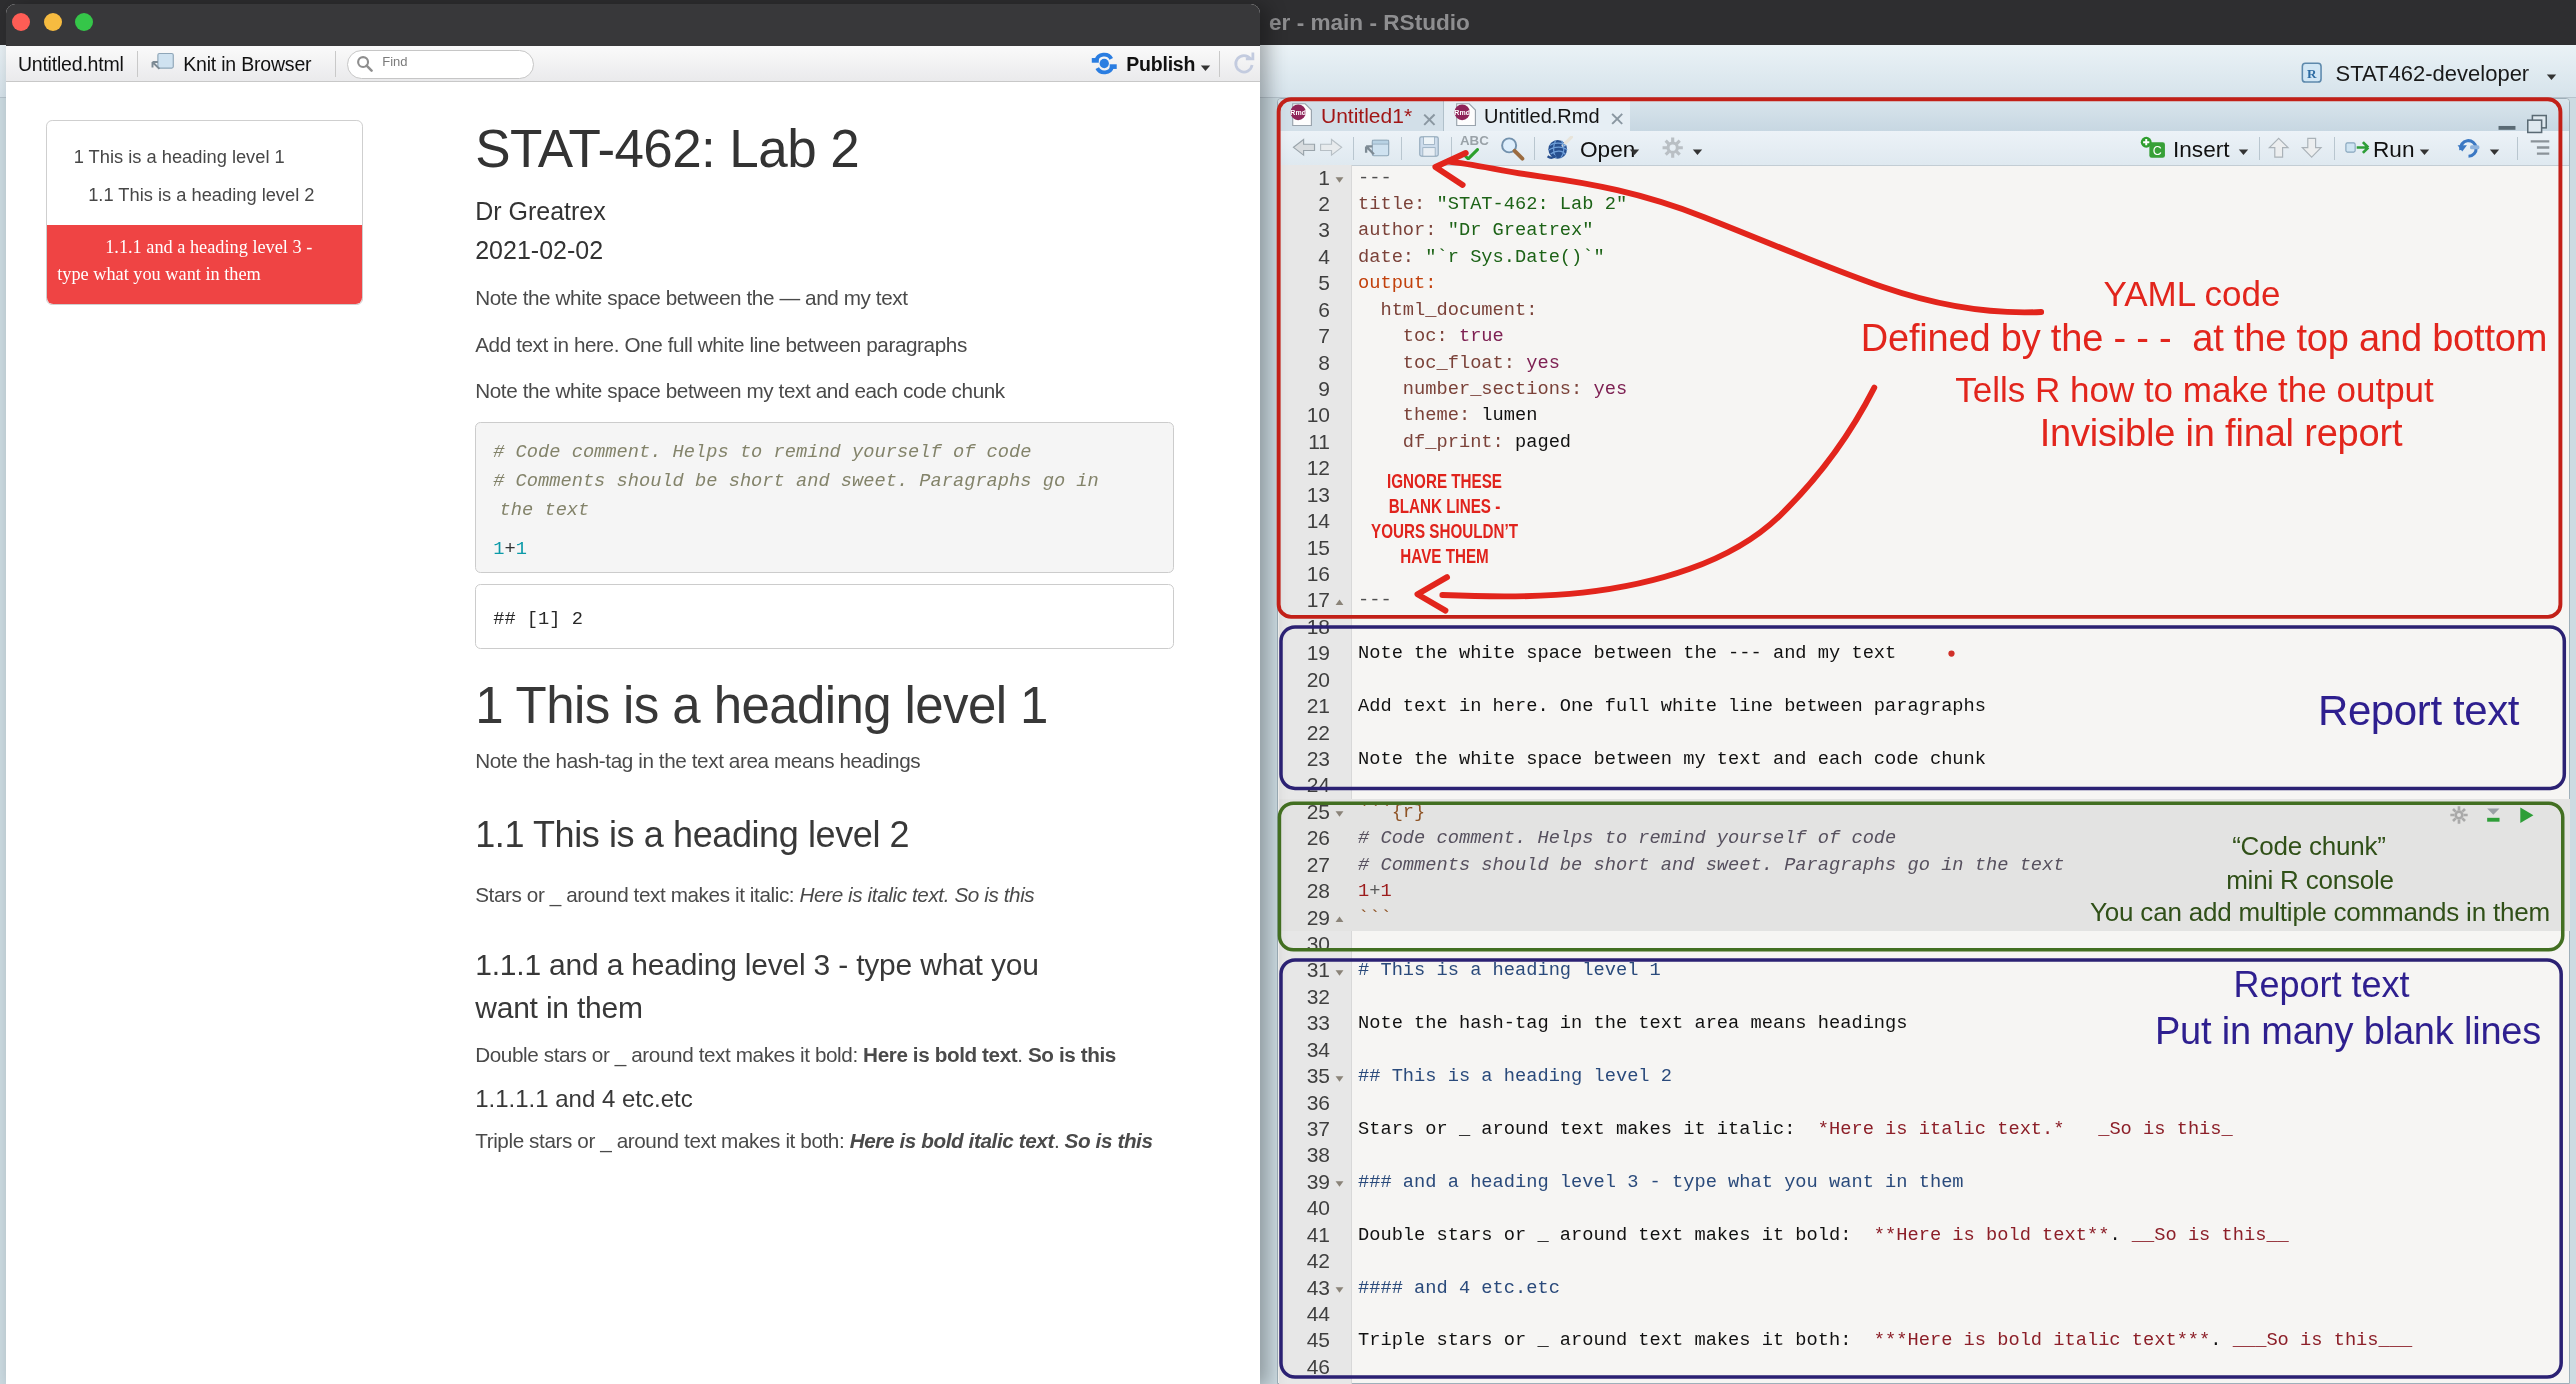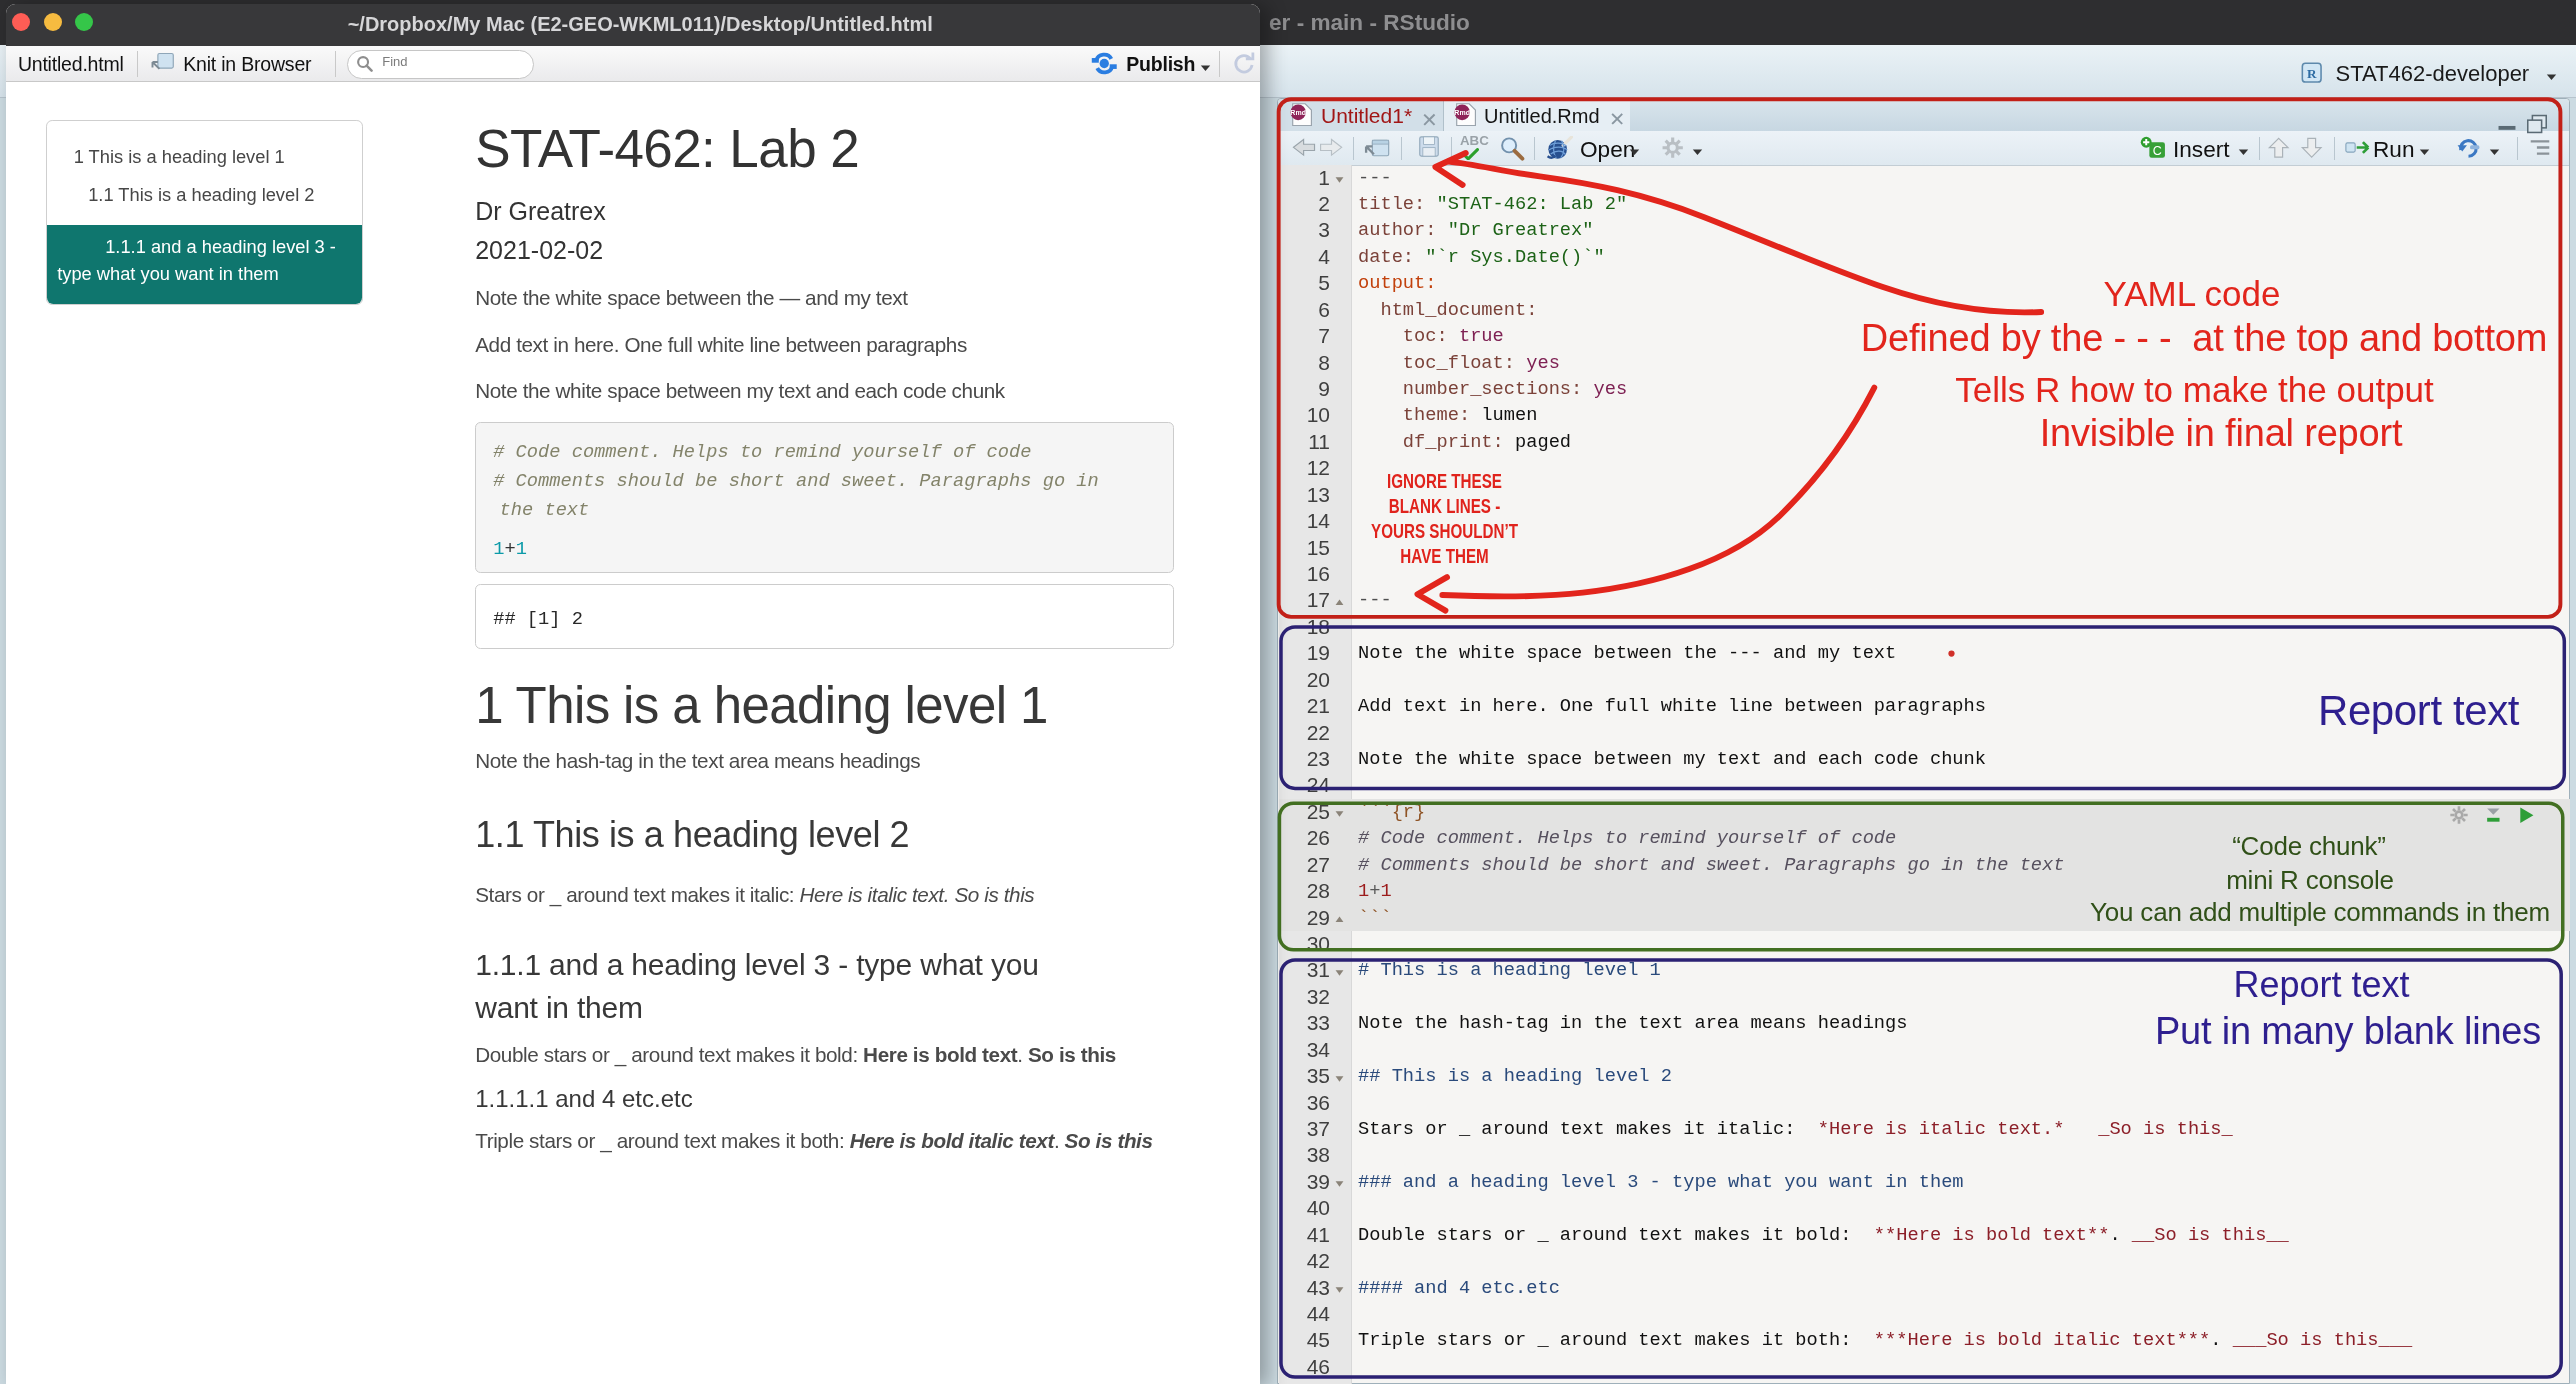--- a/index.html
+++ b/index.html
@@ -42,21 +42,21 @@
        background:linear-gradient(#fafafa,#eaeaec); border-bottom:0.8px solid #c8c8c8; }
   .mtb-label { position:absolute; top:7px; font-size:19.5px; color:#111; letter-spacing:-0.2px; }
   .msep { position:absolute; top:4.7px; width:0.8px; height:26.5px; background:#c9c9c9; }
   .findbox { position:absolute; left:341px; top:3.9px; width:187px; height:29px; background:#fff;
        border:1.6px solid #c6c6c6; border-radius:15px; }
   .findbox span { position:absolute; left:34px; top:3.1px; font-size:13px; color:#7b7b7b; }
   
   .tocbox { position:absolute; left:40px; top:116px; width:317px; background:#fff;
        border:0.8px solid #cfcfcf; border-radius:6.2px; font-size:18.3px; color:#474747; }
   .toci { }
-  .toci.active { background:#0f766e; color:#fff; border-radius:0 0 6.2px 6.2px; line-height:26.5px; }
+  .toci.active { background:#ef4444; color:#fff; border-radius:0 0 6.2px 6.2px; line-height:26.5px;font-family:Liberation Serif, serif; }
   
   .doc { position:absolute; left:469px; top:0; width:702px; color:#555; }
   .dtitle { position:absolute; top:114px; font-size:53px; color:#333; letter-spacing:-0.6px; }
   .dauthor { position:absolute; font-size:25px; color:#333; }
   .dp { position:absolute; font-size:20.7px; color:#4a4a4a; letter-spacing:-0.4px; }
   .dh1 { position:absolute; font-size:51px; color:#383838; letter-spacing:-0.6px; }
   .dh2 { position:absolute; font-size:36px; color:#383838; letter-spacing:-0.4px; }
   .dh3 { position:absolute; font-size:30px; color:#383838; line-height:43px; letter-spacing:-0.2px; }
   .dh4 { position:absolute; font-size:24px; color:#383838; }
   .codeblock { position:absolute; left:0; width:699px; border:0.8px solid #cccccc; border-radius:5.5px;
@@ -348,21 +348,20 @@
   <circle cx="2503" cy="838" r="4" fill="#d03028"></circle>
 </svg>
 
 <div id="mac">
   <div id="mac-title">
 
 <div class="dot" style="left:6.2px;top:9.4px;background:#ff5d55"></div>
 <div class="dot" style="left:38px;top:9.4px;background:#f6bb40"></div>
 <div class="dot" style="left:69px;top:9.4px;background:#35c649"></div>
 
-    <span class="t">~/Dropbox/My Mac (E2-GEO-WKML011)/Desktop/Untitled.html</span>
   </div>
   <div id="mac-tb">
 
 <div class="mtb-label" style="left:11.7px">Untitled.html</div>
 <div class="msep" style="left:131px"></div>
 <div class="ticon" style="left:144px;top:6.2px"><svg width="25" height="20" viewBox="0 0 32 26">
   <rect x="10" y="2" width="20" height="19" rx="2" fill="#cfe2f0" stroke="#8fa6b8" stroke-width="1.5"></rect>
   <path d="M12 22 L3 13 M3 13 L3 20 M3 13 L10 13" stroke="#7d8a94" stroke-width="2.5" fill="none"></path>
         </svg></div>
 <div class="mtb-label" style="left:177px">Knit in Browser</div>

